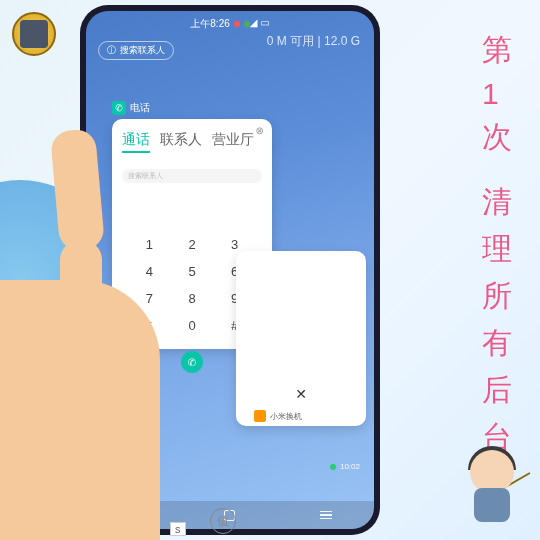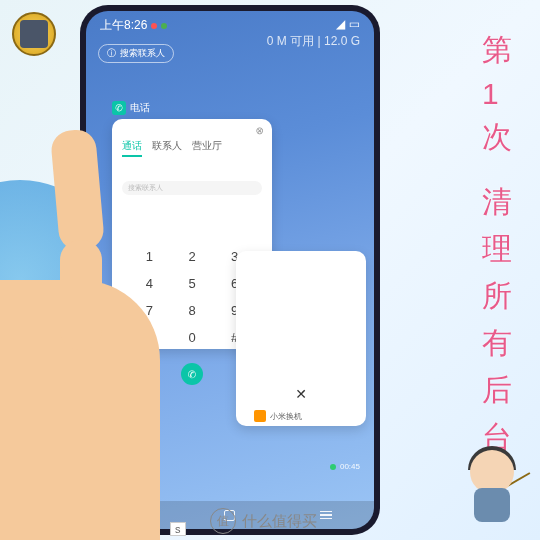--- a/index.html
+++ b/index.html
@@ -6,30 +6,30 @@
 body{width:540px;height:540px;background:linear-gradient(135deg,#e8f4f8 0%,#f0f8ff 50%,#e0f0ff 100%);position:relative;overflow:hidden}
 .bg-circle{position:absolute;width:200px;height:200px;border-radius:50%;background:radial-gradient(#5bb5e8,#2a8cd8);left:-80px;top:180px;opacity:.7}
 .badge{position:absolute;top:12px;left:12px;width:44px;height:44px;border-radius:50%;background:radial-gradient(#ffd966,#d4a017);border:2px solid #8b6914;display:flex;align-items:center;justify-content:center}
 .badge-inner{width:28px;height:28px;background:#4a5568;border-radius:4px}
 .phone{position:absolute;left:80px;top:5px;width:300px;height:530px;background:#1a1a2e;border-radius:28px;padding:6px}
 .screen{width:100%;height:100%;background:linear-gradient(165deg,#4a7bc8 0%,#5b8dd8 30%,#7ba8e8 60%,#9bc5f5 100%);border-radius:22px;position:relative;overflow:hidden}
 .hand{position:absolute;left:0;top:280px;width:160px;height:280px;background:#f5c99b;border-radius:0 80px 0 0;z-index:5}
 .finger{position:absolute;background:#f5c99b;border-radius:20px}
 .f1{width:45px;height:120px;left:55px;top:130px;z-index:15;transform:rotate(-5deg)}
 .f2{width:42px;height:110px;left:60px;top:240px;z-index:15}
-.statusbar{display:flex;justify-content:space-between;padding:6px 14px;font-size:12px;color:#fff}
+.statusbar{display:flex;justify-content:center;padding:6px 14px;font-size:10px;color:#fff}
 .sb-left{display:flex;gap:4px;align-items:center}
 .sb-dot{width:6px;height:6px;border-radius:50%}
 .pill{display:inline-flex;align-items:center;gap:4px;border:1px solid rgba(255,255,255,.6);border-radius:10px;padding:2px 8px;margin:4px 12px;font-size:9px;color:#fff}
 .mem{position:absolute;top:22px;right:14px;font-size:12px;color:rgba(255,255,255,.8)}
 .card{position:absolute;background:#fff;border-radius:10px;box-shadow:0 4px 12px rgba(0,0,0,.15)}
 .card-label{position:absolute;top:-18px;left:0;display:flex;align-items:center;gap:4px;color:#fff;font-size:10px}
 .app-icon{width:14px;height:14px;border-radius:3px;display:flex;align-items:center;justify-content:center;font-size:9px}
 .card1{left:26px;top:108px;width:160px;height:230px}
-.card1 .tabs{display:flex;gap:10px;padding:20px 10px;font-size:10px;color:#666}
+.card1 .tabs{display:flex;gap:10px;padding:12px 10px;font-size:14px;color:#666}
 .card1 .tabs .active{color:#0bc5a8;border-bottom:2px solid #0bc5a8;padding-bottom:2px}
 .card1 .close{position:absolute;top:6px;right:8px;font-size:10px;color:#999}
 .search{margin:4px 10px;height:14px;background:#f5f5f5;border-radius:7px;font-size:7px;color:#bbb;padding:2px 6px}
 .dialpad{display:grid;grid-template-columns:repeat(3,1fr);gap:4px;padding:10px 18px;margin-top:40px}
 .key{text-align:center;font-size:13px;color:#444;padding:4px}
 .callbtn{width:22px;height:22px;background:#0bc5a8;border-radius:50%;margin:4px auto;display:flex;align-items:center;justify-content:center;color:#fff;font-size:10px}
 .card2{left:150px;top:240px;width:130px;height:175px}
 .c2-label{position:absolute;top:-2px;right:-34px;color:#fff;font-size:9px;writing-mode:vertical-lr}
 .c2-body{padding:30px 10px 10px;position:relative;height:100%}
 .c2-x{position:absolute;bottom:24px;left:50%;transform:translateX(-50%);font-size:14px;color:#333}
@@ -119,21 +119,21 @@
     <div class="c2-x">✕</div>
     <div class="c2-app">
       <span class="c2-icon"></span>
       <span>小米换机</span>
     </div>
   </div>
 </div>
 
 <div class="rec">
   <span class="rec-dot"></span>
-  <span>00:45</span>
+  <span>10:02</span>
 </div>
 
 <div class="navbar">
   <span class="nav-btn">◁</span>
   <span class="nav-sq"></span>
   <span class="nav-lines">
           <span></span>
           <span></span>
           <span></span>
         </span>
@@ -158,14 +158,13 @@
 <div class="mascot">
   <div class="m-stick"></div>
   <div class="m-hair"></div>
   <div class="m-head"></div>
   <div class="m-body"></div>
 </div>
 
 <span class="wm-s">s</span>
 <div class="wm">
   <span class="wm-badge">值</span>
-  <span>什么值得买</span>
 </div>
 
 </body></html>

